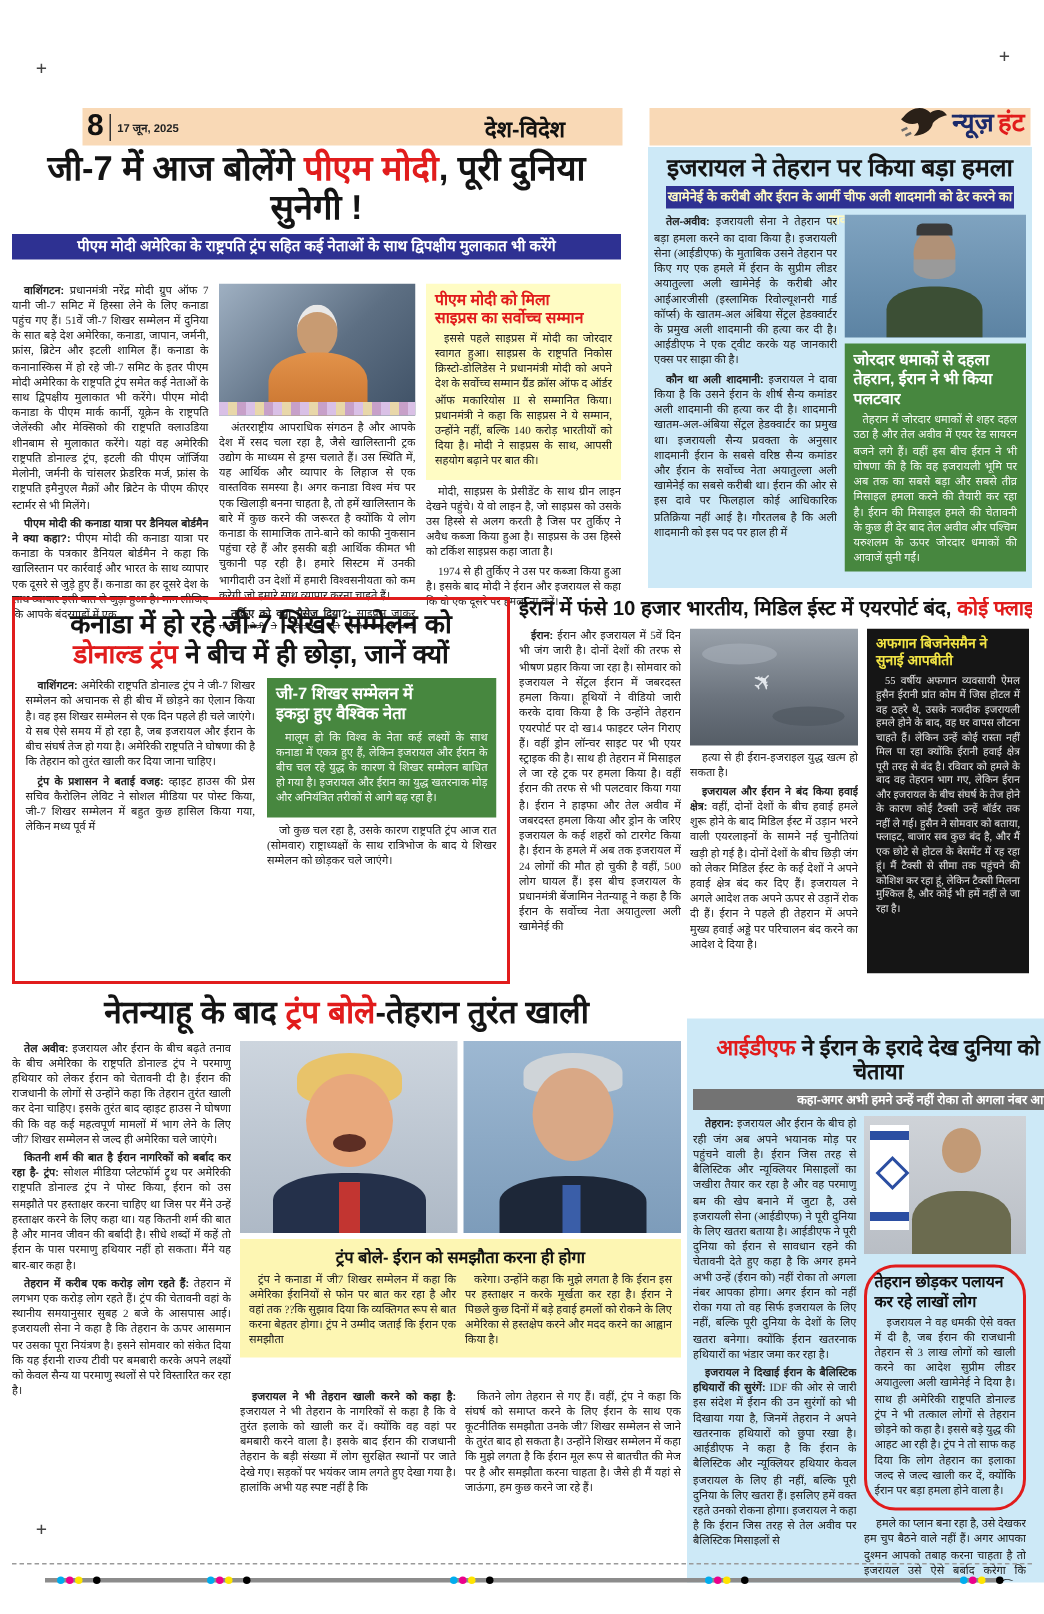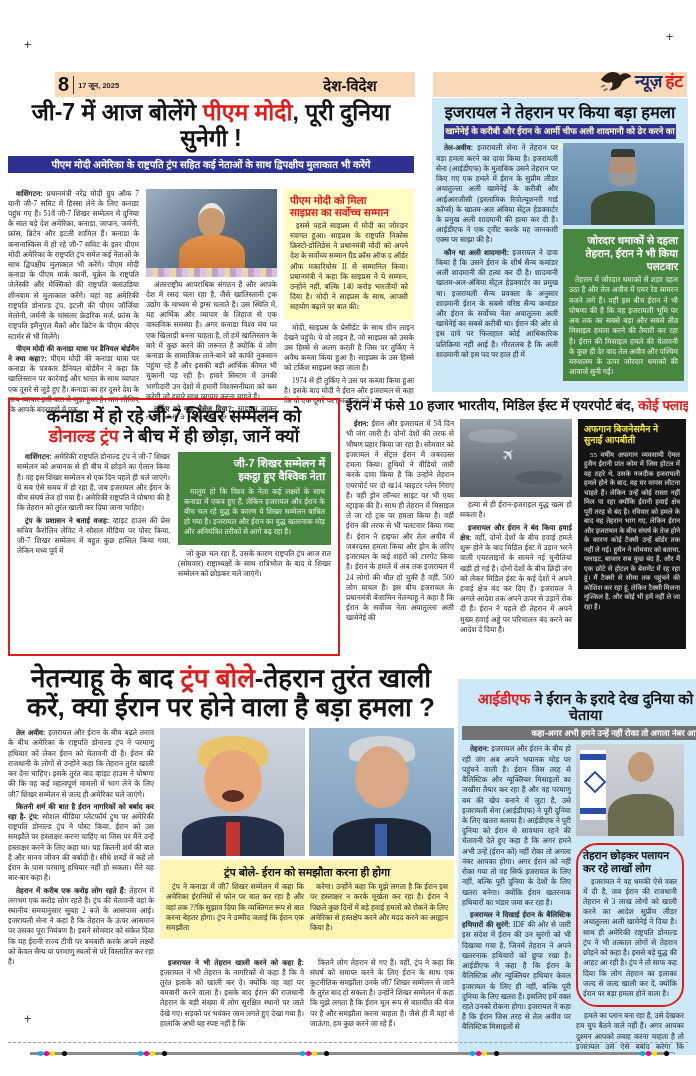--- a/index.html
+++ b/index.html
@@ -30,21 +30,21 @@
   .cols{display:flex;overflow:hidden;}
   .col{overflow:hidden;}
   .p{font:7.4px/1.38 "Liberation Serif",serif;text-align:justify;margin:0 0 2px;
      color:#222;text-indent:8px;}
   .p b{font-family:"Liberation Sans",sans-serif;font-size:7.2px;}
   
   .ybox{background:#fffcc4;padding:5px 6px;}
   .ybox-t{font:800 10.5px/1.15 "Liberation Sans",sans-serif;color:#e11c1c;text-align:left;}
   .ybox .p{text-indent:6px;}
   .gbox{background:#47873f;padding:5px 6px;color:#fff;}
-  .gbox-t{font:800 10.5px/1.2 "Liberation Sans",sans-serif;color:#fff;text-align:right;}
+  .gbox-t{font:800 10.5px/1.2 "Liberation Sans",sans-serif;color:#fff;text-align:left;}
   .gbox .p{color:#f2f7ef;text-indent:6px;}
   .kbox{background:#151515;padding:5px 6px;color:#eee;height:100%;box-sizing:border-box;}
   .kbox-t{font:800 9.3px/1.2 "Liberation Sans",sans-serif;color:#f3e545;text-align:left;}
   .kbox .p{color:#e8e8e8;font-size:6.9px;text-indent:6px;}
   .rbox{border:2px solid #e11c1c;padding:4px 5px;}
   .rbox-t{font:800 10.5px/1.15 "Liberation Sans",sans-serif;color:#111;text-align:left;}
   
   .photo{position:relative;overflow:hidden;}
   .face{position:absolute;border-radius:50%;}
   .torso{position:absolute;bottom:0;border-radius:45% 45% 0 0;}
@@ -190,23 +190,22 @@
         <div class="kbox">
           <div class="kbox-t">अफगान बिजनेसमैन ने</div>
           <div class="kbox-t">सुनाई आपबीती</div>
           <p class="p" style="margin-top:3px;">55 वर्षीय अफगान व्यवसायी ऐमल हुसैन ईरानी प्रांत कोम में जिस होटल में वह ठहरे थे, उसके नजदीक इजरायली हमले होने के बाद, वह घर वापस लौटना चाहते हैं। लेकिन उन्हें कोई रास्ता नहीं मिल पा रहा क्योंकि ईरानी हवाई क्षेत्र पूरी तरह से बंद है। रविवार को हमले के बाद वह तेहरान भाग गए, लेकिन ईरान और इजरायल के बीच संघर्ष के तेज होने के कारण कोई टैक्सी उन्हें बॉर्डर तक नहीं ले गई। हुसैन ने सोमवार को बताया, फ्लाइट, बाजार सब कुछ बंद है, और मैं एक छोटे से होटल के बेसमेंट में रह रहा हूं। मैं टैक्सी से सीमा तक पहुंचने की कोशिश कर रहा हूं, लेकिन टैक्सी मिलना मुश्किल है, और कोई भी हमें नहीं ले जा रहा है।</p>
         </div>
       </div>
     </div>
   </div>
 
   <div class="abs" style="left:8px;top:664px;width:446px;">
-    <div class="h-main" style="font-size:26px;">
+    <div class="h-main" style="font-size:21px;">
       <span>नेतन्याहू के बाद </span><span class="red">ट्रंप बोले</span><span>-तेहरान तुरंत खाली</span><br>
-      <span>करें, क्या ईरान पर होने वाला है बड़ा हमला ?</span>
     </div>
     <div class="cols" style="margin-top:6px;gap:6px;height:372px;">
       <div class="col" style="width:146px;">
         <p class="p"><b>तेल अवीव:</b><span> इजरायल और ईरान के बीच बढ़ते तनाव के बीच अमेरिका के राष्ट्रपति डोनाल्ड ट्रंप ने परमाणु हथियार को लेकर ईरान को चेतावनी दी है। ईरान की राजधानी के लोगों से उन्होंने कहा कि तेहरान तुरंत खाली कर देना चाहिए। इसके तुरंत बाद व्हाइट हाउस ने घोषणा की कि वह कई महत्वपूर्ण मामलों में भाग लेने के लिए जी7 शिखर सम्मेलन से जल्द ही अमेरिका चले जाएंगे।</span></p>
         <p class="p"><b>कितनी शर्म की बात है ईरान नागरिकों को बर्बाद कर रहा है- ट्रंप:</b><span> सोशल मीडिया प्लेटफॉर्म ट्रुथ पर अमेरिकी राष्ट्रपति डोनाल्ड ट्रंप ने पोस्ट किया, ईरान को उस समझौते पर हस्ताक्षर करना चाहिए था जिस पर मैंने उन्हें हस्ताक्षर करने के लिए कहा था। यह कितनी शर्म की बात है और मानव जीवन की बर्बादी है। सीधे शब्दों में कहें तो ईरान के पास परमाणु हथियार नहीं हो सकता। मैंने यह बार-बार कहा है।</span></p>
         <p class="p"><b>तेहरान में करीब एक करोड़ लोग रहते हैं:</b><span> तेहरान में लगभग एक करोड़ लोग रहते हैं। ट्रंप की चेतावनी वहां के स्थानीय समयानुसार सुबह 2 बजे के आसपास आई। इजरायली सेना ने कहा है कि तेहरान के ऊपर आसमान पर उसका पूरा नियंत्रण है। इसने सोमवार को संकेत दिया कि यह ईरानी राज्य टीवी पर बमबारी करके अपने लक्ष्यों को केवल सैन्य या परमाणु स्थलों से परे विस्तारित कर रहा है।</span></p>
       </div>
       <div class="col" style="width:294px;">
         <div style="display:flex;gap:4px;">
           <div class="photo" style="width:145px;height:128px;background:linear-gradient(#cdd5de,#aeb9c6);">
@@ -223,21 +222,21 @@
             <div class="abs" style="left:66px;bottom:0;width:12px;height:32px;background:#3a5ea8;"></div>
           </div>
         </div>
         <div class="ybox" style="background:#fdf6b3;margin-top:4px;padding:4px 6px;">
           <div style="font:800 11px 'Liberation Sans',sans-serif;color:#111;text-align:center;">ट्रंप बोले- ईरान को समझौता करना ही होगा</div>
           <div style="display:flex;gap:6px;margin-top:3px;">
             <p class="p" style="width:50%;">ट्रंप ने कनाडा में जी7 शिखर सम्मेलन में कहा कि अमेरिका ईरानियों से फोन पर बात कर रहा है और वहां तक ??कि सुझाव दिया कि व्यक्तिगत रूप से बात करना बेहतर होगा। ट्रंप ने उम्मीद जताई कि ईरान एक समझौता</p>
             <p class="p" style="width:50%;">करेगा। उन्होंने कहा कि मुझे लगता है कि ईरान इस पर हस्ताक्षर न करके मूर्खता कर रहा है। ईरान ने पिछले कुछ दिनों में बड़े हवाई हमलों को रोकने के लिए अमेरिका से हस्तक्षेप करने और मदद करने का आह्वान किया है।</p>
           </div>
         </div>
-        <div style="display:flex;gap:6px;margin-top:7px;height:96px;overflow:hidden;align-items:center;">
+        <div style="display:flex;gap:6px;margin-top:21px;height:96px;overflow:hidden;">
           <div style="width:50%;">
             <p class="p"><b>इजरायल ने भी तेहरान खाली करने को कहा है:</b><span> इजरायल ने भी तेहरान के नागरिकों से कहा है कि वे तुरंत इलाके को खाली कर दें। क्योंकि वह वहां पर बमबारी करने वाला है। इसके बाद ईरान की राजधानी तेहरान के बड़ी संख्या में लोग सुरक्षित स्थानों पर जाते देखे गए। सड़कों पर भयंकर जाम लगते हुए देखा गया है। हालांकि अभी यह स्पष्ट नहीं है कि</span></p>
           </div>
           <div style="width:50%;">
             <p class="p"><b></b><span>कितने लोग तेहरान से गए हैं। वहीं, ट्रंप ने कहा कि संघर्ष को समाप्त करने के लिए ईरान के साथ एक कूटनीतिक समझौता उनके जी7 शिखर सम्मेलन से जाने के तुरंत बाद हो सकता है। उन्होंने शिखर सम्मेलन में कहा कि मुझे लगता है कि ईरान मूल रूप से बातचीत की मेज पर है और समझौता करना चाहता है। जैसे ही मैं यहां से जाऊंगा, हम कुछ करने जा रहे हैं।</span></p>
           </div>
         </div>
       </div>
     </div>
   </div>

